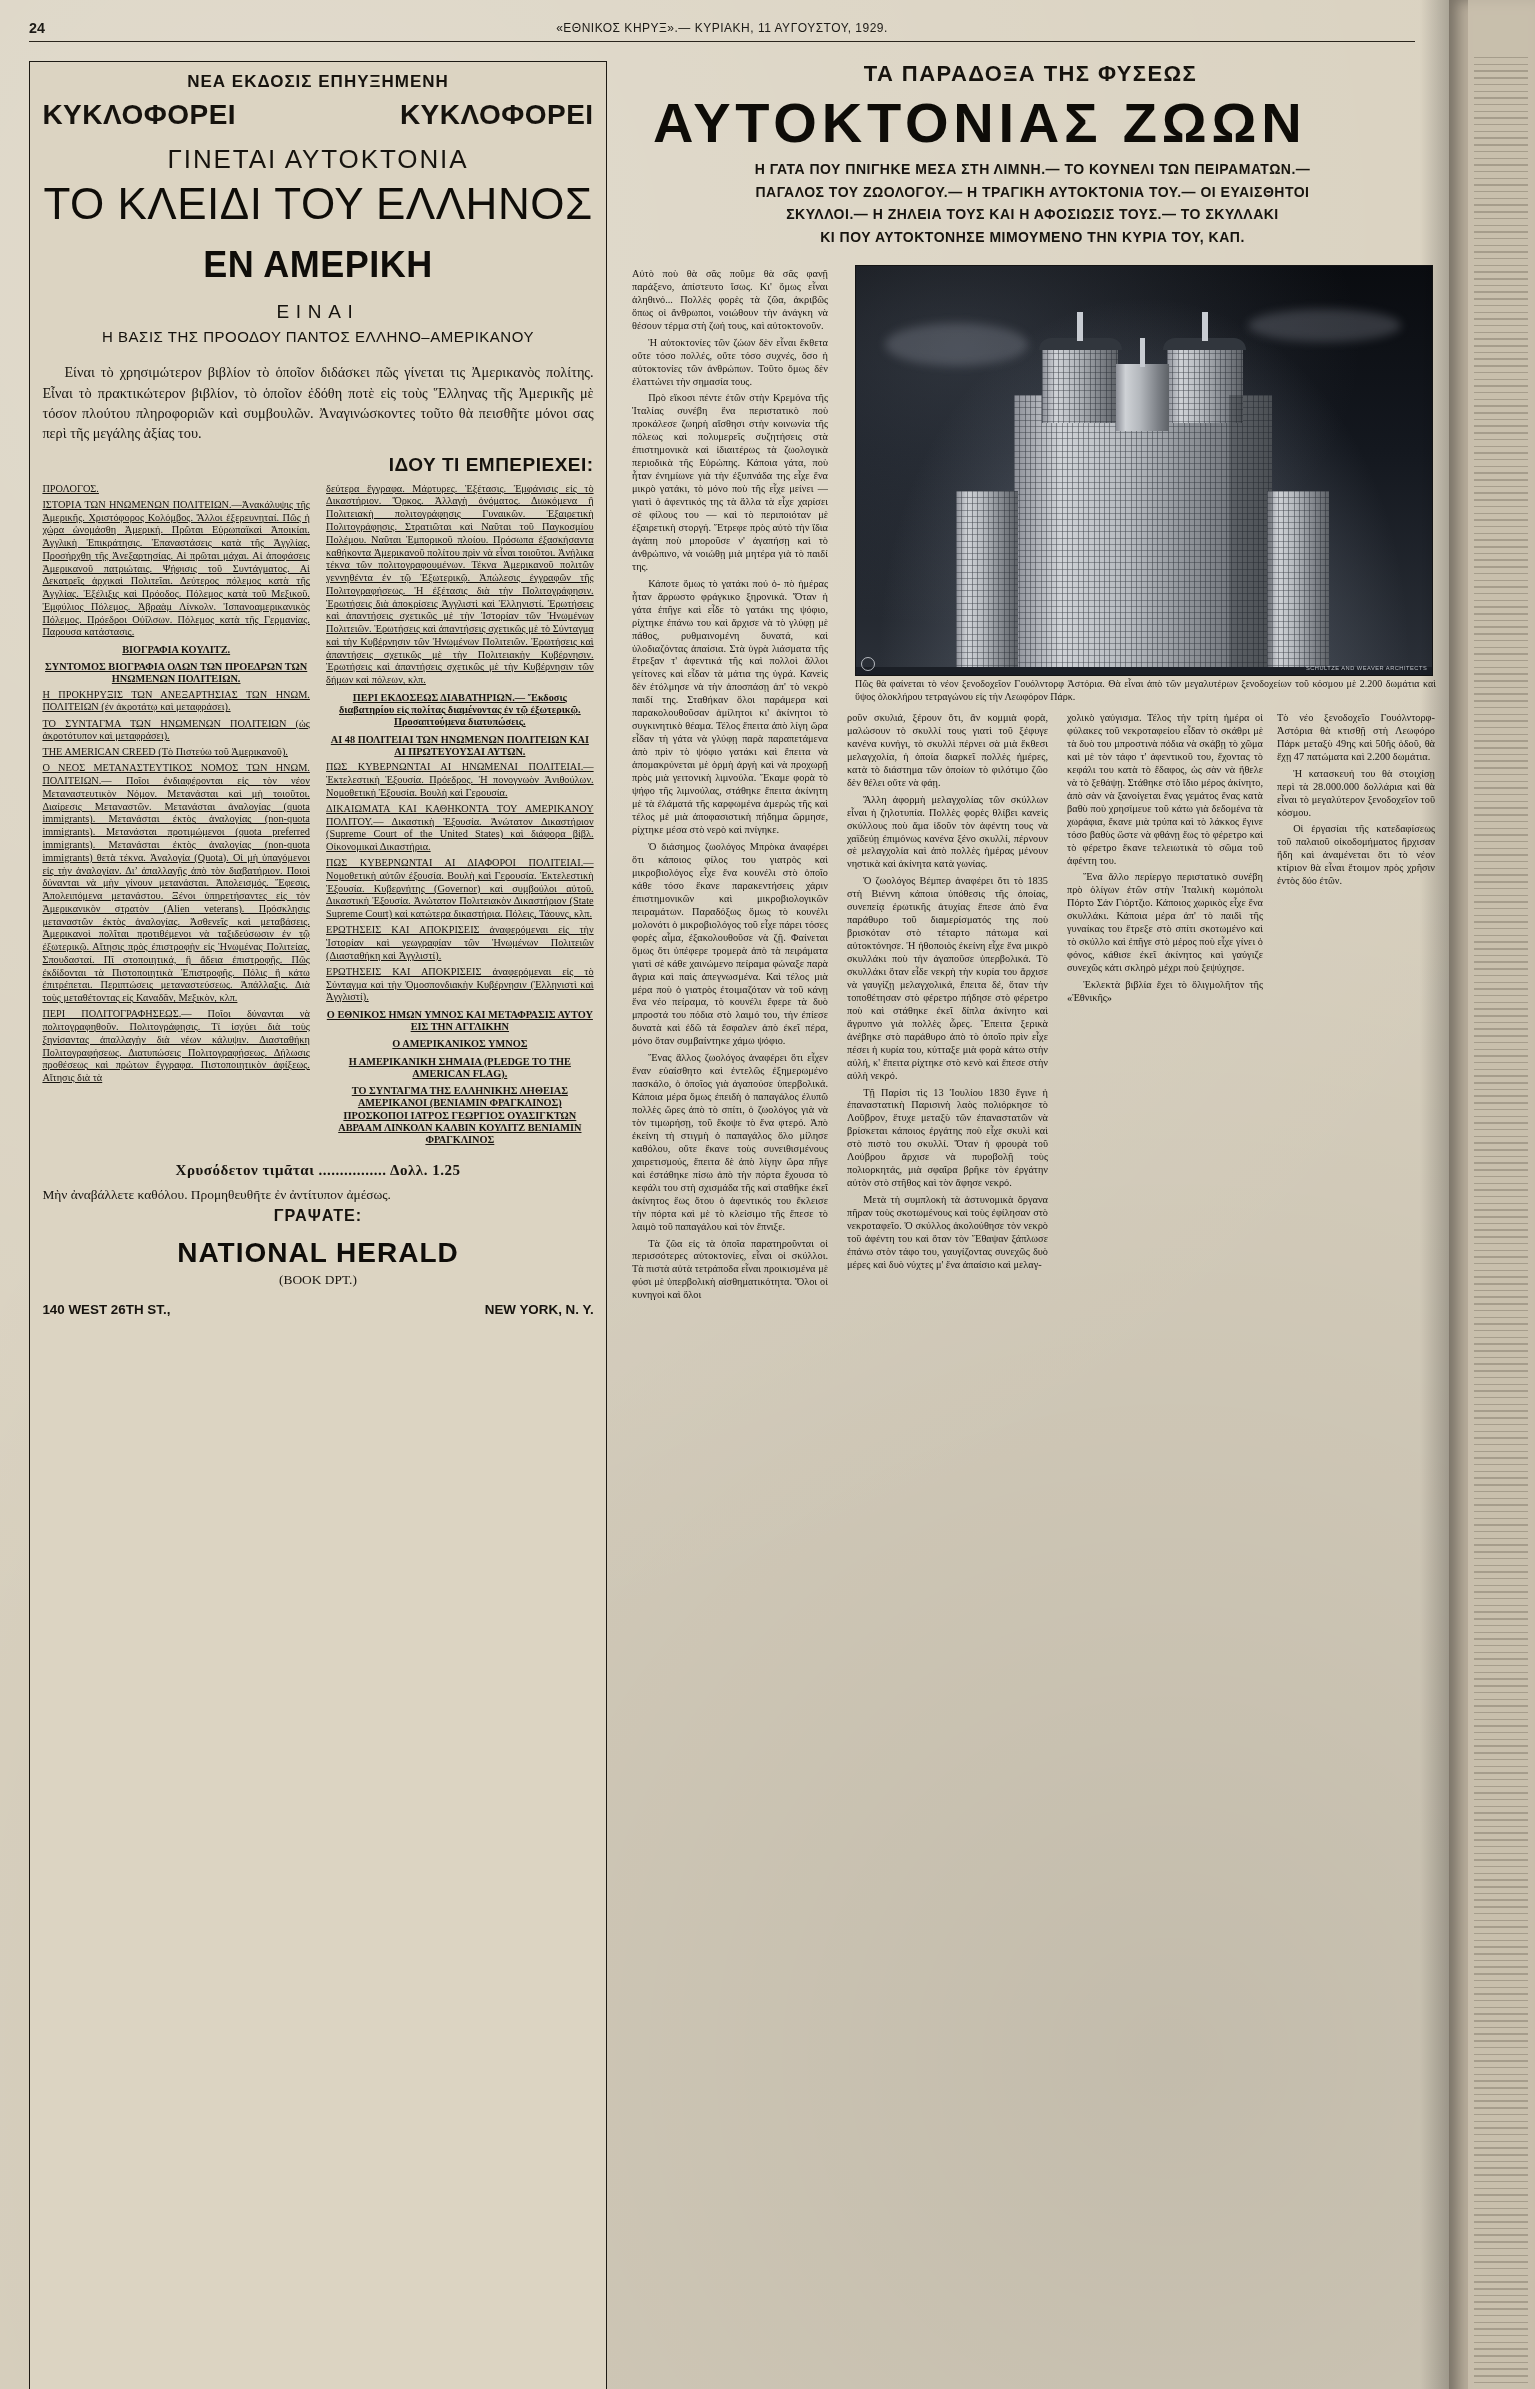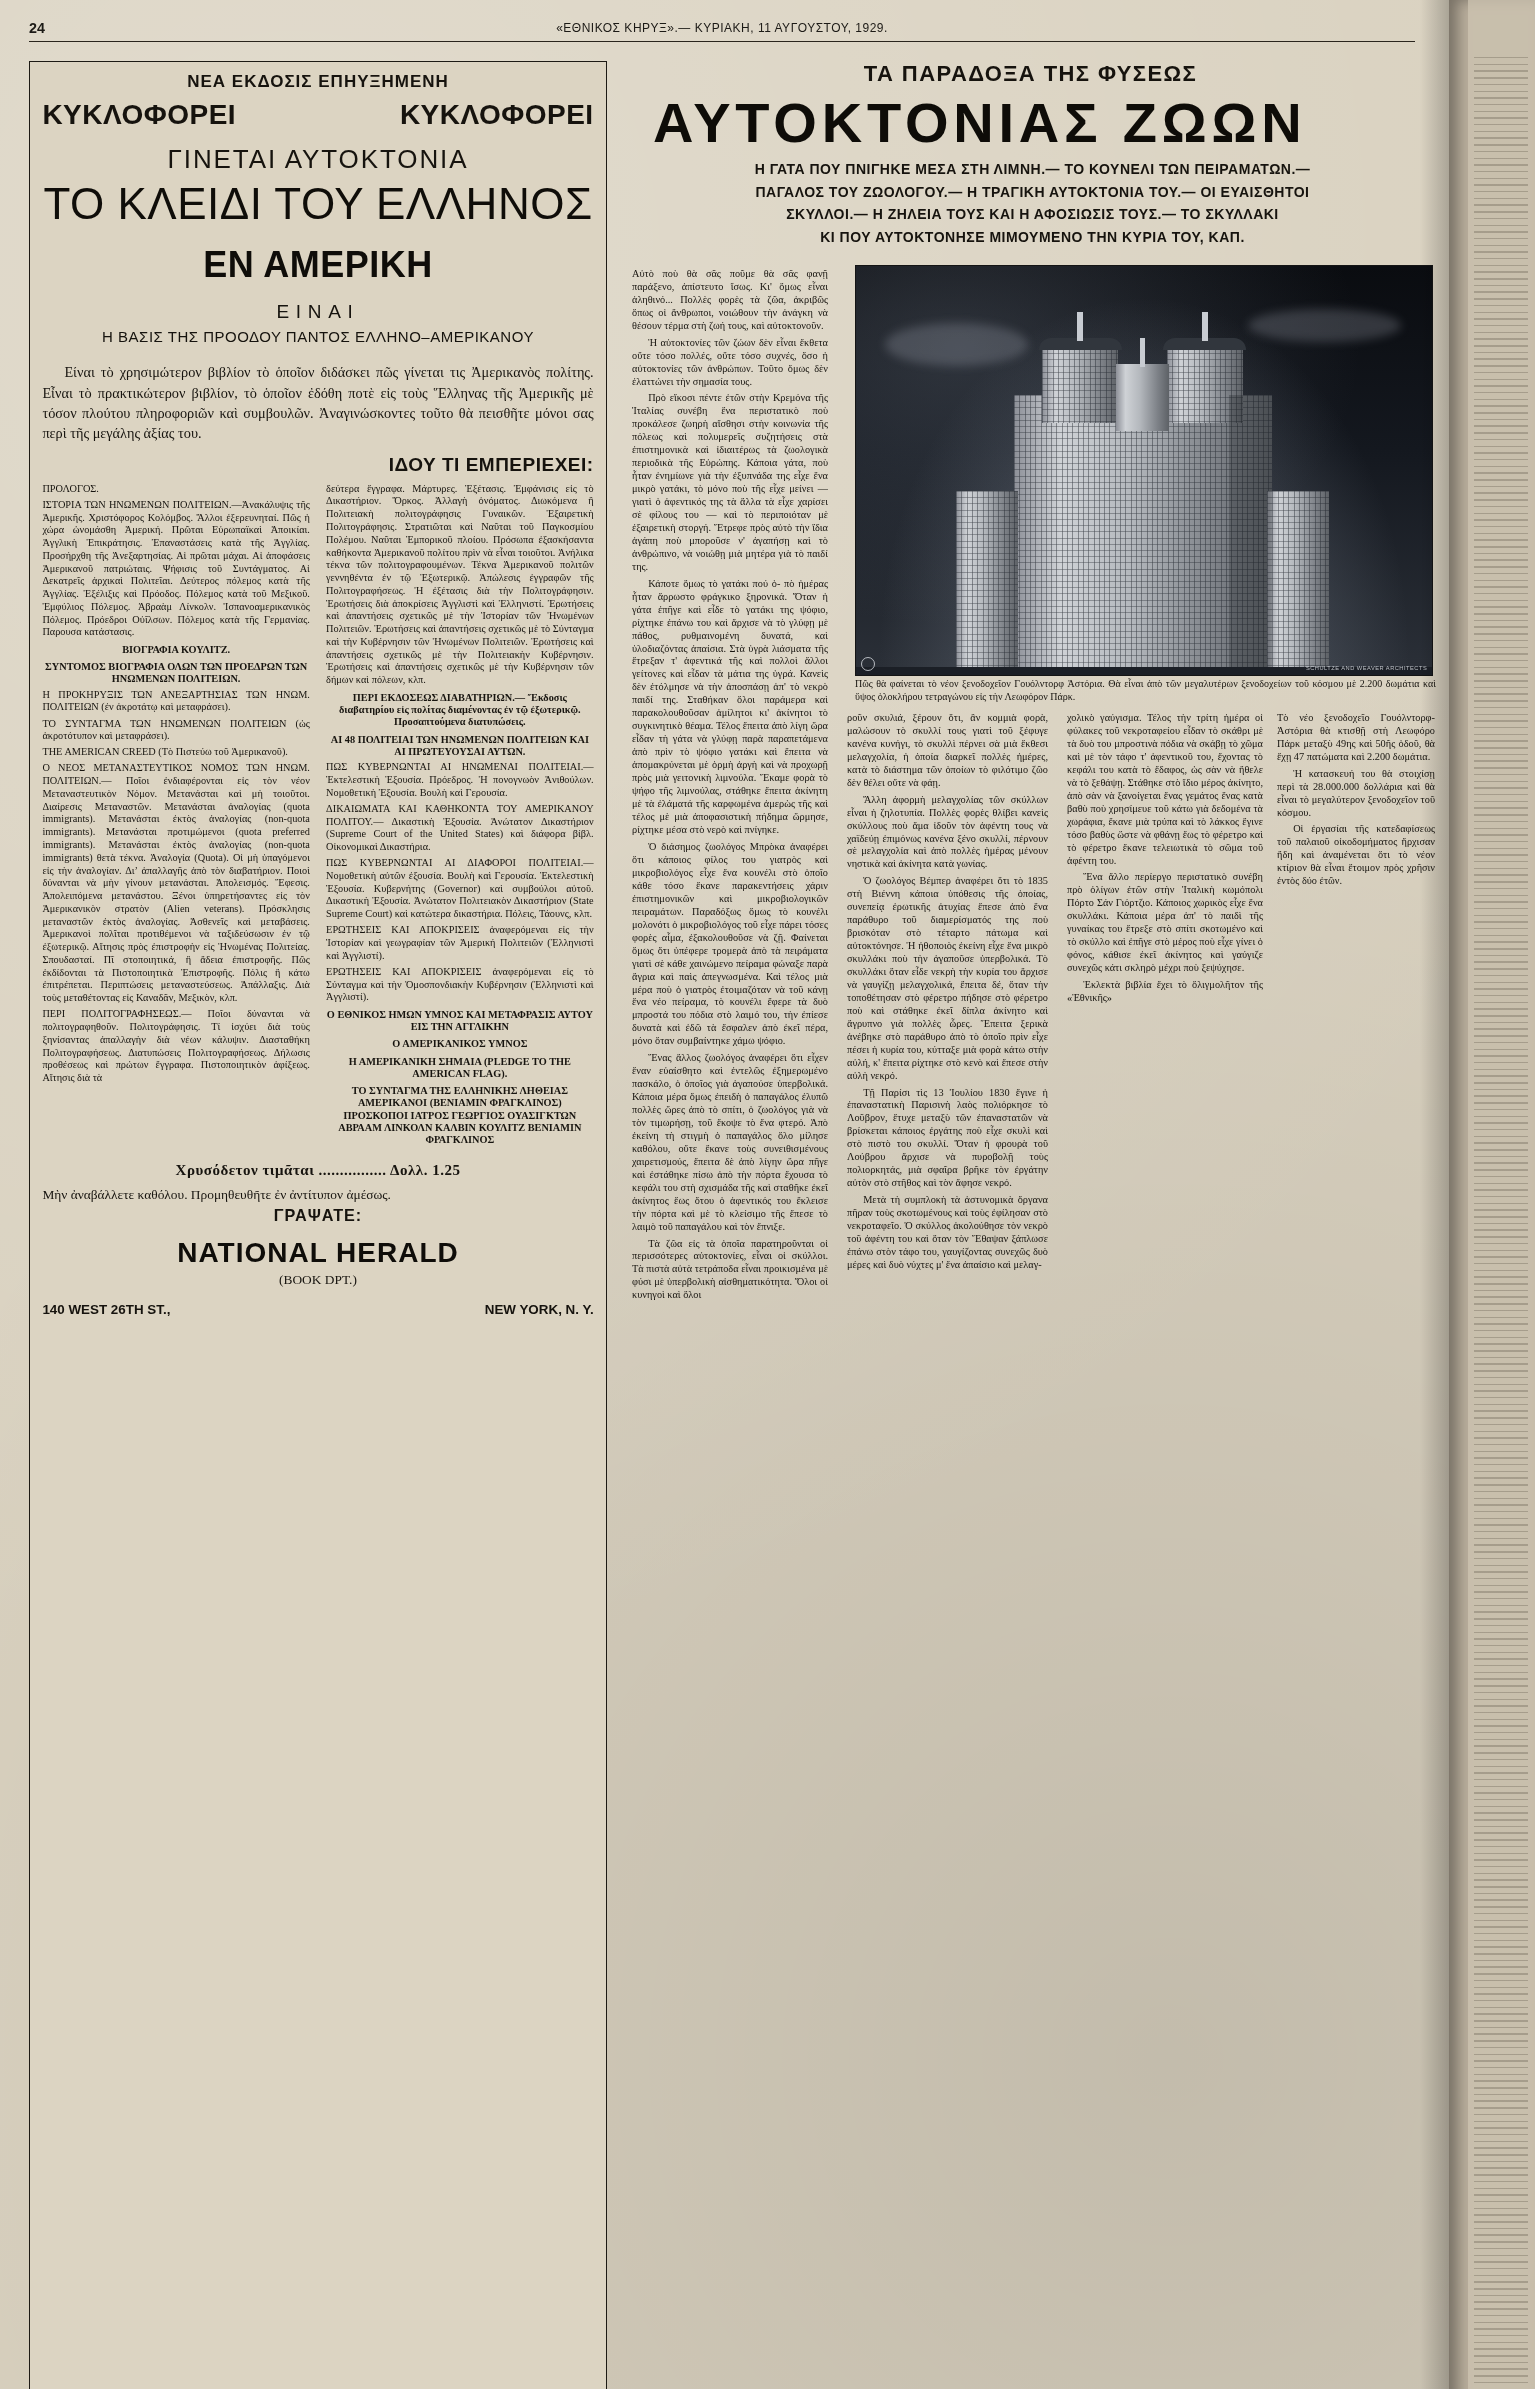--- a/index.html
+++ b/index.html
@@ -100,21 +100,21 @@
     text-indent:22px;
   }
   .ad-idou{
     text-align:right;font-family:"Liberation Sans",sans-serif;font-weight:bold;
     font-size:19px;letter-spacing:0.5px;color:#16130e;margin-top:10.5px;
   }
   .ad-cols{
     display:flex;gap:16.2px;margin-top:6.7px;
   }
   .ad-col{
-    width:50%;font-size:10.3px;line-height:1.24;text-align:justify;color:#17140f;
+    width:50%;font-size:10.3px;line-height:1.24;text-align:justify;color:#17140f;text-decoration:underline;
   }
   .ad-col p{margin:0 0 3.3px 0;}
   .ad-col .head{
     font-weight:bold;text-align:center;margin:4.8px 0 2.9px 0;font-size:10.3px;line-height:1.2;
   }
   .ad-price{
     margin-top:12.4px;text-align:center;font-size:15px;font-weight:bold;color:#17140f;
     letter-spacing:0.5px;
   }
   .ad-note{
@@ -254,21 +254,21 @@
         <p>Ο ΝΕΟΣ ΜΕΤΑΝΑΣΤΕΥΤΙΚΟΣ ΝΟΜΟΣ ΤΩΝ ΗΝΩΜ. ΠΟΛΙΤΕΙΩΝ.— Ποῖοι ἐνδιαφέρονται εἰς τὸν νέον Μεταναστευτικὸν Νόμον. Μετανάσται καὶ μὴ τοιοῦτοι. Διαίρεσις Μεταναστῶν. Μετανάσται ἀναλογίας (quota immigrants). Μετανάσται ἐκτὸς ἀναλογίας (non-quota immigrants). Μετανάσται προτιμώμενοι (quota preferred immigrants). Μετανάσται ἐκτὸς ἀναλογίας (non-quota immigrants) θετὰ τέκνα. Ἀναλογία (Quota). Οἱ μὴ ὑπαγόμενοι εἰς τὴν ἀναλογίαν. Δι’ ἀπαλλαγῆς ἀπὸ τὸν διαβατήριον. Ποιοὶ δύνανται νὰ μὴν γίνουν μετανάσται. Ἀπολεισμός. Ἔφεσις. Ἀπολειπόμενα μετανάστου. Ξένοι ὑπηρετήσαντες εἰς τὸν Ἀμερικανικὸν στρατὸν (Alien veterans). Πρόσκλησις μεταναστῶν ἐκτὸς ἀναλογίας. Ἀσθενεῖς καὶ μεταβάσεις. Ἀμερικανοὶ πολῖται προτιθέμενοι νὰ ταξιδεύσωσιν ἐν τῷ ἐξωτερικῷ. Αἴτησις πρὸς ἐπιστροφὴν εἰς Ἡνωμένας Πολιτείας. Σπουδασταί. Πῖ στοποιητικά, ἢ ἄδεια ἐπιστροφῆς. Πῶς ἐκδίδονται τὰ Πιστοποιητικὰ Ἐπιστροφῆς. Πόλις ἢ κάτω ἐπιτρέπεται. Περιπτώσεις μεταναστεύσεως. Ἀπάλλαξις. Διὰ τοὺς μεταθέτοντας εἰς Καναδᾶν, Μεξικὸν, κλπ.</p>
         <p>ΠΕΡΙ ΠΟΛΙΤΟΓΡΑΦΗΣΕΩΣ.— Ποῖοι δύνανται νὰ πολιτογραφηθοῦν. Πολιτογράφησις. Τί ἰσχύει διὰ τοὺς ξηνίσαντας ἀπαλλαγὴν διὰ νέων κάλυψιν. Διασταθήκη Πολιτογραφήσεως. Διατυπώσεις Πολιτογραφήσεως. Δήλωσις προθέσεως καὶ πρώτων ἔγγραφα. Πιστοποιητικὸν ἀφίξεως. Αἴτησις διὰ τὰ</p>
       </div>
       <div class="ad-col">
         <p>δεύτερα ἔγγραφα. Μάρτυρες. Ἐξέτασις. Ἐμφάνισις εἰς τὸ Δικαστήριον. Ὅρκος. Ἀλλαγὴ ὀνόματος. Διωκόμενα ἢ Πολιτειακὴ πολιτογράφησις Γυναικῶν. Ἐξαιρετικὴ Πολιτογράφησις. Στρατιῶται καὶ Ναῦται τοῦ Παγκοσμίου Πολέμου. Ναῦται Ἐμπορικοῦ πλοίου. Πρόσωπα ἐξασκήσαντα καθήκοντα Ἀμερικανοῦ πολίτου πρὶν νὰ εἶναι τοιοῦτοι. Ἀνήλικα τέκνα τῶν πολιτογραφουμένων. Τέκνα Ἀμερικανοῦ πολιτῶν γεννηθέντα ἐν τῷ Ἐξωτερικῷ. Ἀπώλεσις ἐγγραφῶν τῆς Πολιτογραφήσεως. Ἡ ἐξέτασις διὰ τὴν Πολιτογράφησιν. Ἐρωτήσεις διὰ ἀποκρίσεις Ἀγγλιστὶ καὶ Ἑλληνιστί. Ἐρωτήσεις καὶ ἀπαντήσεις σχετικῶς μὲ τὴν Ἱστορίαν τῶν Ἡνωμένων Πολιτειῶν. Ἐρωτήσεις καὶ ἀπαντήσεις σχετικῶς μὲ τὸ Σύνταγμα καὶ τὴν Κυβέρνησιν τῶν Ἡνωμένων Πολιτειῶν. Ἐρωτήσεις καὶ ἀπαντήσεις σχετικῶς μὲ τὴν Πολιτειακὴν Κυβέρνησιν. Ἐρωτήσεις καὶ ἀπαντήσεις σχετικῶς μὲ τὴν Κυβέρνησιν τῶν δήμων καὶ πόλεων, κλπ.</p>
         <p class="head">ΠΕΡΙ ΕΚΔΟΣΕΩΣ ΔΙΑΒΑΤΗΡΙΩΝ.— Ἔκδοσις διαβατηρίου εἰς πολίτας διαμένοντας ἐν τῷ ἐξωτερικῷ. Προσαπτούμενα διατυπώσεις.</p>
         <p class="head">ΑΙ 48 ΠΟΛΙΤΕΙΑΙ ΤΩΝ ΗΝΩΜΕΝΩΝ ΠΟΛΙΤΕΙΩΝ ΚΑΙ ΑΙ ΠΡΩΤΕΥΟΥΣΑΙ ΑΥΤΩΝ.</p>
         <p>ΠΩΣ ΚΥΒΕΡΝΩΝΤΑΙ ΑΙ ΗΝΩΜΕΝΑΙ ΠΟΛΙΤΕΙΑΙ.— Ἐκτελεστικὴ Ἐξουσία. Πρόεδρος. Ἡ πονογνωὸν Ἀνιθούλων. Νομοθετικὴ Ἐξουσία. Βουλὴ καὶ Γερουσία.</p>
         <p>ΔΙΚΑΙΩΜΑΤΑ ΚΑΙ ΚΑΘΗΚΟΝΤΑ ΤΟΥ ΑΜΕΡΙΚΑΝΟΥ ΠΟΛΙΤΟΥ.— Δικαστικὴ Ἐξουσία. Ἀνώτατον Δικαστήριον (Supreme Court of the United States) καὶ διάφορα βίβλ. Οἰκονομικαὶ Δικαστήρια.</p>
         <p>ΠΩΣ ΚΥΒΕΡΝΩΝΤΑΙ ΑΙ ΔΙΑΦΟΡΟΙ ΠΟΛΙΤΕΙΑΙ.— Νομοθετικὴ αὐτῶν ἐξουσία. Βουλὴ καὶ Γερουσία. Ἐκτελεστικὴ Ἐξουσία. Κυβερνήτης (Governor) καὶ συμβούλοι αὐτοῦ. Δικαστικὴ Ἐξουσία. Ἀνώτατον Πολιτειακὸν Δικαστήριον (State Supreme Court) καὶ κατώτερα δικαστήρια. Πόλεις, Τάουνς, κλπ.</p>
-        <p>ΕΡΩΤΗΣΕΙΣ ΚΑΙ ΑΠΟΚΡΙΣΕΙΣ ἀναφερόμεναι εἰς τὴν Ἱστορίαν καὶ γεωγραφίαν τῶν Ἀμερική Πολιτειῶν (Ἑλληνιστὶ καὶ Ἀγγλιστί).</p>
+        <p>ΕΡΩΤΗΣΕΙΣ ΚΑΙ ΑΠΟΚΡΙΣΕΙΣ ἀναφερόμεναι εἰς τὴν Ἱστορίαν καὶ γεωγραφίαν τῶν Ἡνωμένων Πολιτειῶν (Διασταθήκη καὶ Ἀγγλιστί).</p>
         <p>ΕΡΩΤΗΣΕΙΣ ΚΑΙ ΑΠΟΚΡΙΣΕΙΣ ἀναφερόμεναι εἰς τὸ Σύνταγμα καὶ τὴν Ὁμοσπονδιακὴν Κυβέρνησιν (Ἑλληνιστὶ καὶ Ἀγγλιστί).</p>
         <p class="head">Ο ΕΘΝΙΚΟΣ ΗΜΩΝ ΥΜΝΟΣ ΚΑΙ ΜΕΤΑΦΡΑΣΙΣ ΑΥΤΟΥ ΕΙΣ ΤΗΝ ΑΓΓΛΙΚΗΝ</p>
         <p class="head">Ο ΑΜΕΡΙΚΑΝΙΚΟΣ ΥΜΝΟΣ</p>
         <p class="head">Η ΑΜΕΡΙΚΑΝΙΚΗ ΣΗΜΑΙΑ (PLEDGE TO THE AMERICAN FLAG).</p>
         <p class="head">ΤΟ ΣΥΝΤΑΓΜΑ ΤΗΣ ΕΛΛΗΝΙΚΗΣ ΛΗΘΕΙΑΣ ΑΜΕΡΙΚΑΝΟΙ (ΒΕΝΙΑΜΙΝ ΦΡΑΓΚΛΙΝΟΣ) ΠΡΟΣΚΟΠΟΙ ΙΑΤΡΟΣ ΓΕΩΡΓΙΟΣ ΟΥΑΣΙΓΚΤΩΝ ΑΒΡΑΑΜ ΛΙΝΚΟΛΝ ΚΑΛΒΙΝ ΚΟΥΛΙΤΖ ΒΕΝΙΑΜΙΝ ΦΡΑΓΚΛΙΝΟΣ</p>
       </div>
     </div>
 
     <div class="ad-price">Χρυσόδετον τιμᾶται ................ Δολλ. 1.25</div>
     <div class="ad-note">Μὴν ἀναβάλλετε καθόλου. Προμηθευθῆτε ἐν ἀντίτυπον ἀμέσως.</div>

